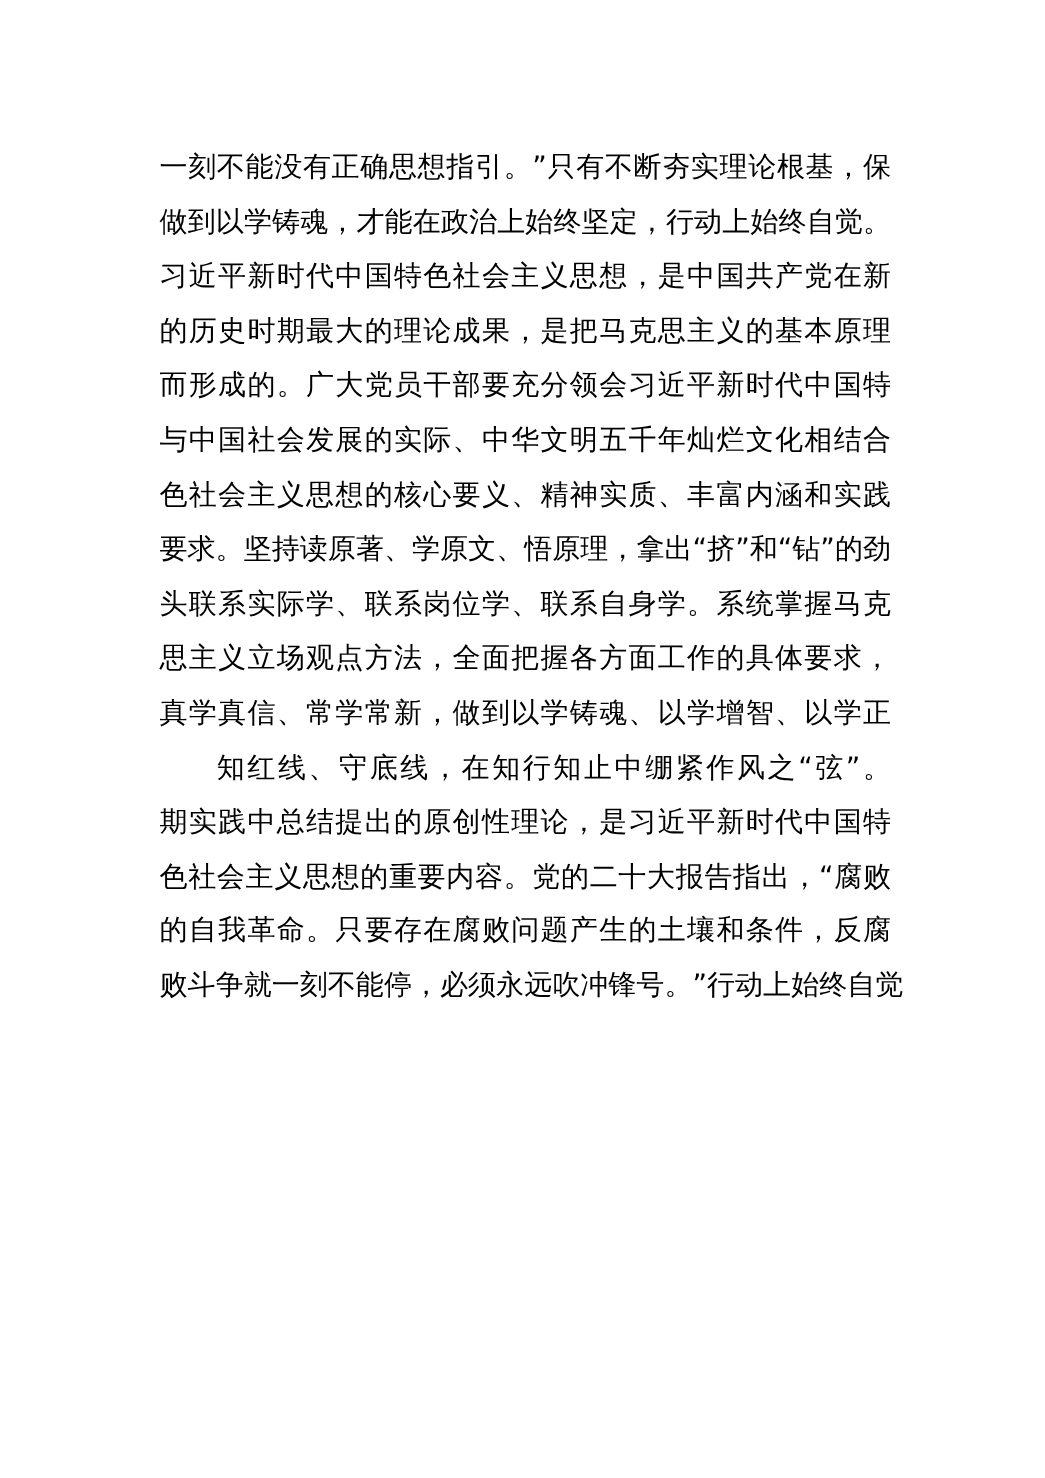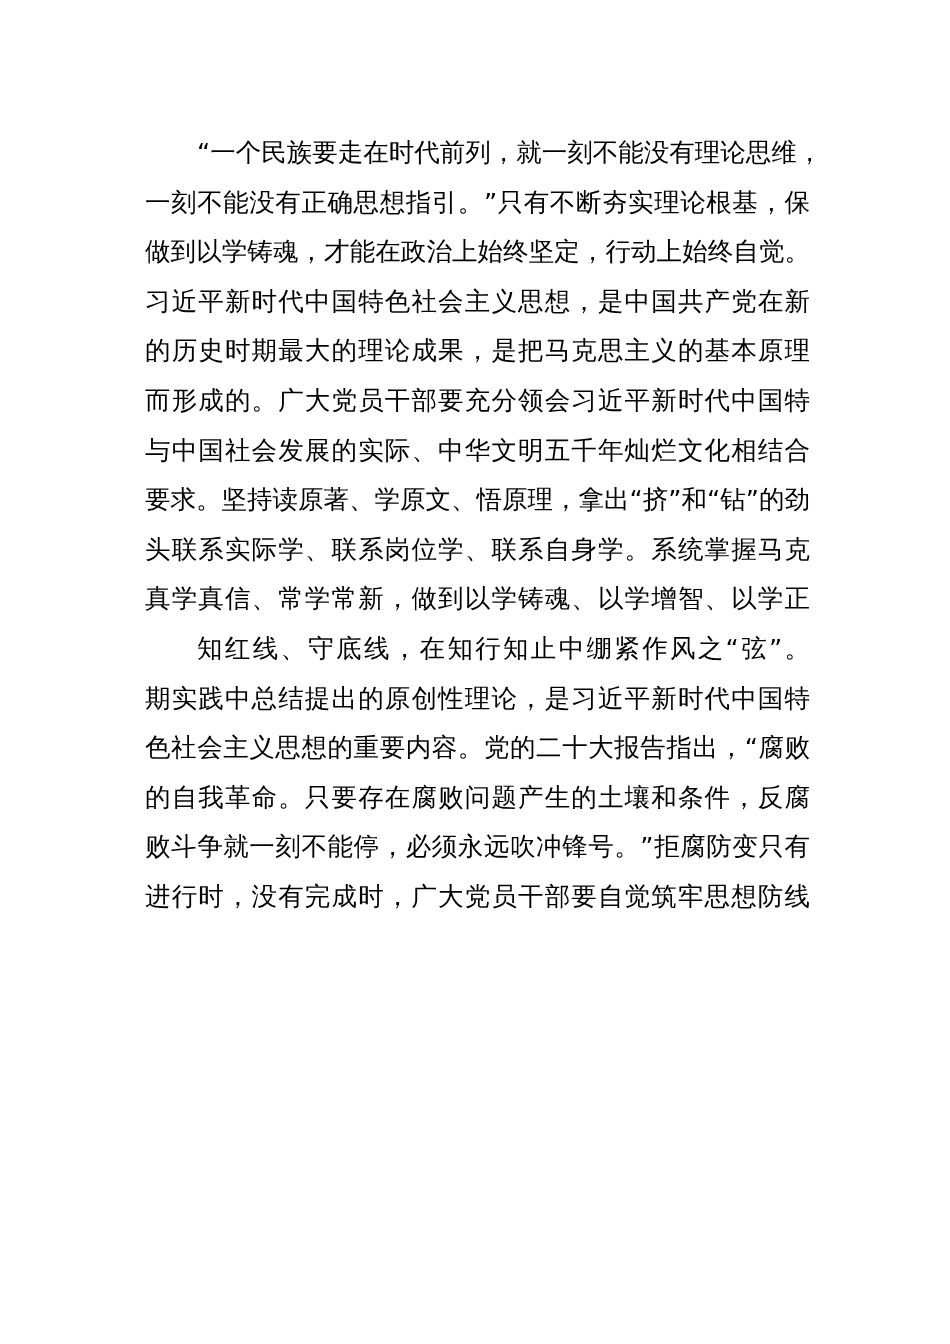--- a/index.html
+++ b/index.html
@@ -46,35 +46,35 @@
     padding-left: 52px;
   }
 </style>
 </head>
 <body>
 
 <div class="page">
   <div class="body-text">
 
     <div>
-      <span class="line indent">“一个民族要走在时代前列，就一刻不能没有理论思维，</span>
       <span class="line">一刻不能没有正确思想指引。”只有不断夯实理论根基，保</span>
       <span class="line">做到以学铸魂，才能在政治上始终坚定，行动上始终自觉。</span>
       <span class="line">习近平新时代中国特色社会主义思想，是中国共产党在新</span>
       <span class="line">的历史时期最大的理论成果，是把马克思主义的基本原理</span>
       <span class="line">而形成的。广大党员干部要充分领会习近平新时代中国特</span>
       <span class="line">与中国社会发展的实际、中华文明五千年灿烂文化相结合</span>
+      <span class="line">色社会主义思想的核心要义、精神实质、丰富内涵和实践</span>
       <span class="line">要求。坚持读原著、学原文、悟原理，拿出“挤”和“钻”的劲</span>
       <span class="line">头联系实际学、联系岗位学、联系自身学。系统掌握马克</span>
+      <span class="line">思主义立场观点方法，全面把握各方面工作的具体要求，</span>
       <span class="line">真学真信、常学常新，做到以学铸魂、以学增智、以学正</span>
     </div>
 
     <div>
       <span class="line indent">知红线、守底线，在知行知止中绷紧作风之“弦”。</span>
       <span class="line">期实践中总结提出的原创性理论，是习近平新时代中国特</span>
       <span class="line">色社会主义思想的重要内容。党的二十大报告指出，“腐败</span>
       <span class="line">的自我革命。只要存在腐败问题产生的土壤和条件，反腐</span>
-      <span class="line">败斗争就一刻不能停，必须永远吹冲锋号。”拒腐防变只有</span>
-      <span class="line">进行时，没有完成时，广大党员干部要自觉筑牢思想防线</span>
+      <span class="line">败斗争就一刻不能停，必须永远吹冲锋号。”行动上始终自觉</span>
     </div>
 
   </div>
 </div>
 
 </body></html>

